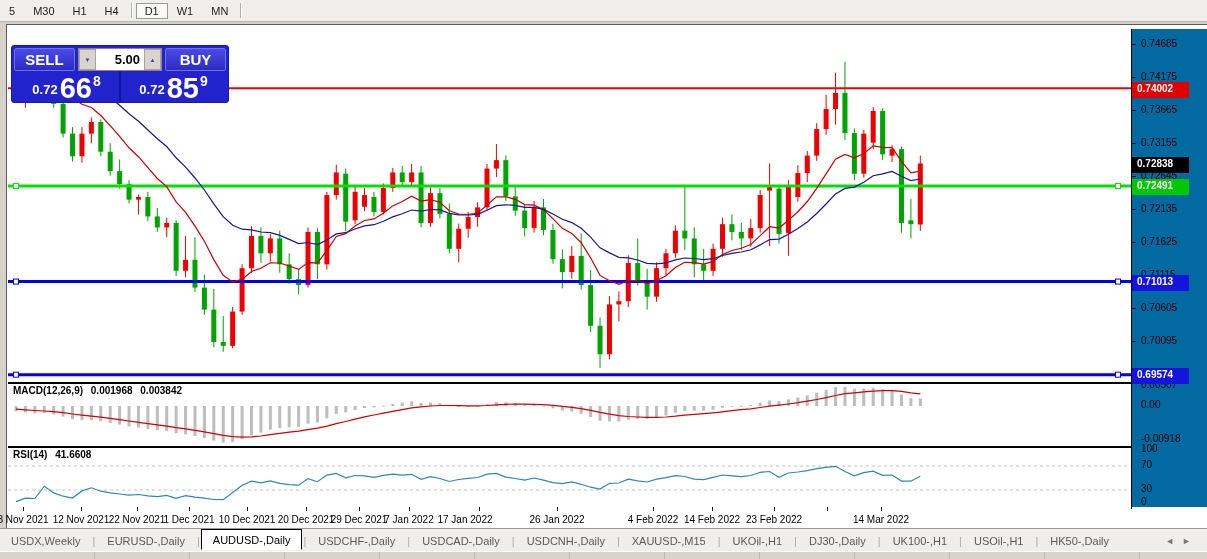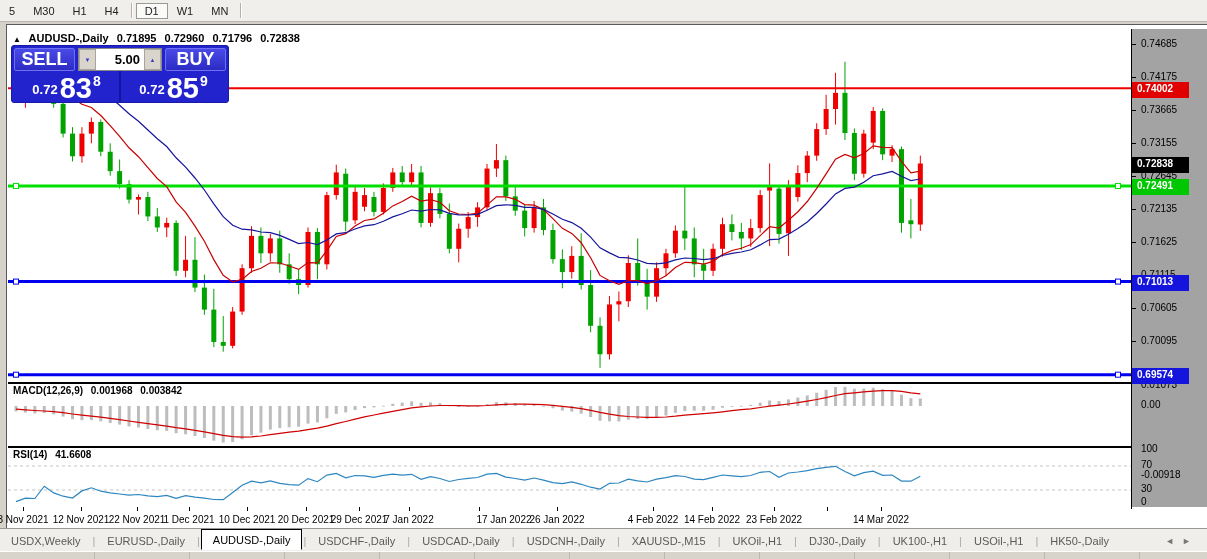--- a/index.html
+++ b/index.html
@@ -16,34 +16,34 @@
   #main-svg{left:1px;top:4px;width:1123px;height:353px;border-right:1px solid #000;border-bottom:1px solid #000;background:#fff;}
   #macd-svg{left:1px;top:358px;width:1123px;height:62px;border:1px solid #000;border-left:none;background:#fff;}
   #rsi-svg{left:1px;top:422px;width:1123px;height:60px;border:1px solid #000;border-left:none;background:#fff;}
   #title-row{position:absolute;left:6px;top:7px;font-size:11px;font-weight:bold;color:#000;z-index:5;white-space:nowrap;}
   #title-row span{margin-right:5px;}
   #marker{font-size:8px;}
   .panel-title{position:absolute;left:6px;font-size:10px;font-weight:bold;color:#000;z-index:5;white-space:nowrap;}
   .panel-title span{margin-right:5px;}
   #macd-title{top:360px;}
   #rsi-title{top:424px;}
-  #yaxis{position:absolute;left:1125px;top:4px;width:76px;height:478px;background:#a3a3a3;font-size:10px;color:#000;}
+  #yaxis{position:absolute;left:1125px;top:4px;width:76px;height:478px;background:#0369a1;font-size:10px;color:#000;}
   .ytick{position:absolute;left:9px;white-space:nowrap;}
   .ytickmark{position:absolute;left:0;width:4px;height:1px;background:#000;}
   .ptag{position:absolute;left:0;height:16px;min-width:52px;color:#fff;font-size:10px;font-weight:bold;
         line-height:13px;padding-left:5px;z-index:6;}
   #xaxis{position:absolute;left:1px;top:482px;width:1123px;height:22px;background:#fff;font-size:10px;color:#000;}
   .xlab{position:absolute;top:7px;transform:translateX(-50%);white-space:nowrap;}
   .xtickmark{position:absolute;top:0;width:1px;height:4px;background:#000;}
   
   #quote{position:absolute;left:4px;top:20px;width:218px;height:58px;background:#2323ce;
      border:1px solid #1a1aa8;border-radius:3px;z-index:10;padding:2px;box-sizing:border-box;}
   #qrow1{display:flex;height:23px;}
   .qbtn{width:59px;background:linear-gradient(#4a4ae8,#2b2bc4);border:1px solid #7070f0;border-radius:2px;
-     color:#fff;font-size:18px;font-weight:bold;display:flex;align-items:center;justify-content:center;cursor:pointer;}
+     color:#fff;font-size:15px;font-weight:bold;display:flex;align-items:center;justify-content:center;cursor:pointer;}
   #qspin{flex:1;margin:0 3px;background:#fff;border:1px solid #888;display:flex;align-items:stretch;}
   .spinbtn{width:15px;background:#d9d5cd;border:1px solid #a8a49c;color:#3a3ab8;font-size:6px;
      display:flex;align-items:center;justify-content:center;cursor:pointer;}
   #qvol{flex:1;font-size:13px;font-weight:bold;color:#000;display:flex;align-items:center;justify-content:flex-end;padding-right:4px;}
   #qrow2{display:flex;height:31px;margin-top:0px;}
   .qprice{flex:1;display:flex;align-items:flex-end;justify-content:center;color:#fff;padding-bottom:1px;}
   .qprice:first-child{border-right:2px solid #1515a0;}
   .qp-small{font-size:13px;font-weight:bold;margin:0 2px 4px 0;}
   .qp-big{font-size:29px;font-weight:bold;line-height:26px;}
   .qp-sup{font-size:14px;font-weight:bold;margin:0 0 12px 1px;}
@@ -66,28 +66,20 @@
     <div class="tf-item">H1</div>
     <div class="tf-item">H4</div>
     <div class="tf-sep"></div>
     <div class="tf-item active">D1</div>
     <div class="tf-item">W1</div>
     <div class="tf-item">MN</div>
     <div class="tf-sep"></div>
   </div>
 
 <div id="frame">
-  <div id="title-row">
-    <span id="marker">▲</span>
-    <span>AUDUSD-,Daily</span>
-    <span>0.71895</span>
-    <span>0.72960</span>
-    <span>0.71796</span>
-    <span>0.72838</span>
-  </div>
 
   <svg id="main-svg">
       <line x1="8" y1="28.264315755418934" x2="8" y2="67.08670333225496" stroke="#00a300" stroke-width="1"></line>
       <rect x="5.5" y="34.7347136848916" width="5" height="27.822711096732263" fill="#00a300"></rect>
       <line x1="17.42" y1="47.67550954383694" x2="17.42" y2="78.7334196053059" stroke="#ee0000" stroke-width="1"></line>
       <rect x="14.920000000000002" y="58.0281462309935" width="5" height="4.529278550630366" fill="#ee0000"></rect>
       <line x1="26.84" y1="43.14623099320586" x2="26.84" y2="67.08670333225496" stroke="#00a300" stroke-width="1"></line>
       <rect x="24.34" y="58.0281462309935" width="5" height="2.5881591717887815" fill="#00a300"></rect>
       <line x1="36.26" y1="36.675833063733194" x2="36.26" y2="65.79262374636056" stroke="#ee0000" stroke-width="1"></line>
       <rect x="33.76" y="39.91103202846988" width="5" height="20.705273374312398" fill="#ee0000"></rect>
@@ -419,23 +411,23 @@
       <div class="ytickmark" style="top: 179.995px;"></div>
       <div class="ytick" style="top: 173.995px;">0.72135</div>
       <div class="ytickmark" style="top: 212.994px;"></div>
       <div class="ytick" style="top: 206.994px; text-align: center;">0.71625</div>
       <div class="ytickmark" style="top: 245.993px;"></div>
       <div class="ytick" style="top: 239.993px;">0.71115</div>
       <div class="ytickmark" style="top: 278.992px;"></div>
       <div class="ytick" style="top: 272.992px; text-align: center;">0.70605</div>
       <div class="ytickmark" style="top: 311.991px;"></div>
       <div class="ytick" style="top: 305.991px;">0.70095</div>
-      <div class="ytick" style="top: 350px;">0.01073</div>
+      <div class="ytick" style="top: 350px;">0.00507</div>
       <div class="ytick" style="top: 370px;">0.00</div>
-      <div class="ytick" style="top: 403.507px; margin-top: 36px;">-0.00918</div>
+      <div class="ytick" style="top: 403.507px;">-0.00918</div>
       <div class="ytick" style="top: 414px;">100</div>
       <div class="ytick" style="top: 430px;">70</div>
       <div class="ytick" style="top: 454px;">30</div>
       <div class="ytick" style="top: 467px;">0</div>
       <div class="ptag" style="top: 52.6928px; background: rgb(224, 0, 0);">0.74002</div>
       <div class="ptag" style="top: 128.008px; background: rgb(0, 0, 0);">0.72838</div>
       <div class="ptag" style="top: 150.461px; background: rgb(0, 200, 0);">0.72491</div>
       <div class="ptag" style="top: 246.093px; background: rgb(20, 20, 220);">0.71013</div>
       <div class="ptag" style="top: 339.202px; background: rgb(20, 20, 220);">0.69574</div>
     </div>
@@ -450,21 +442,21 @@
       <div class="xlab" style="left: 181px;">1 Dec 2021</div>
       <div class="xtickmark" style="left: 239px;"></div>
       <div class="xlab" style="left: 239px;">10 Dec 2021</div>
       <div class="xtickmark" style="left: 298px;"></div>
       <div class="xlab" style="left: 298px;">20 Dec 2021</div>
       <div class="xtickmark" style="left: 351px;"></div>
       <div class="xlab" style="left: 351px;">29 Dec 2021</div>
       <div class="xtickmark" style="left: 401px;"></div>
       <div class="xlab" style="left: 401px;">7 Jan 2022</div>
       <div class="xtickmark" style="left: 471px;"></div>
-      <div class="xlab" style="left: 496px;">17 Jan 2022</div>
+      <div class="xlab" style="left: 457px;">17 Jan 2022</div>
       <div class="xtickmark" style="left: 549px;"></div>
       <div class="xlab" style="left: 549px;">26 Jan 2022</div>
       <div class="xtickmark" style="left: 645px;"></div>
       <div class="xlab" style="left: 645px; text-align: right;">4 Feb 2022</div>
       <div class="xtickmark" style="left: 704px;"></div>
       <div class="xlab" style="left: 704px;">14 Feb 2022</div>
       <div class="xtickmark" style="left: 766px;"></div>
       <div class="xlab" style="left: 766px;">23 Feb 2022</div>
       <div class="xtickmark" style="left: 819px;"></div>
       <div class="xlab" style="left: 819px; margin-top: 48px;">4 Mar 2022</div>
@@ -478,21 +470,21 @@
       <div id="qspin">
         <div class="spinbtn">▼</div>
         <div id="qvol">5.00</div>
         <div class="spinbtn">▲</div>
       </div>
       <div class="qbtn">BUY</div>
     </div>
     <div id="qrow2">
       <div class="qprice">
         <span class="qp-small">0.72</span>
-        <span class="qp-big">83</span>
+        <span class="qp-big">66</span>
         <span class="qp-sup">8</span>
       </div>
       <div class="qprice">
         <span class="qp-small">0.72</span>
         <span class="qp-big">85</span>
         <span class="qp-sup">9</span>
       </div>
     </div>
   </div>
 </div>

